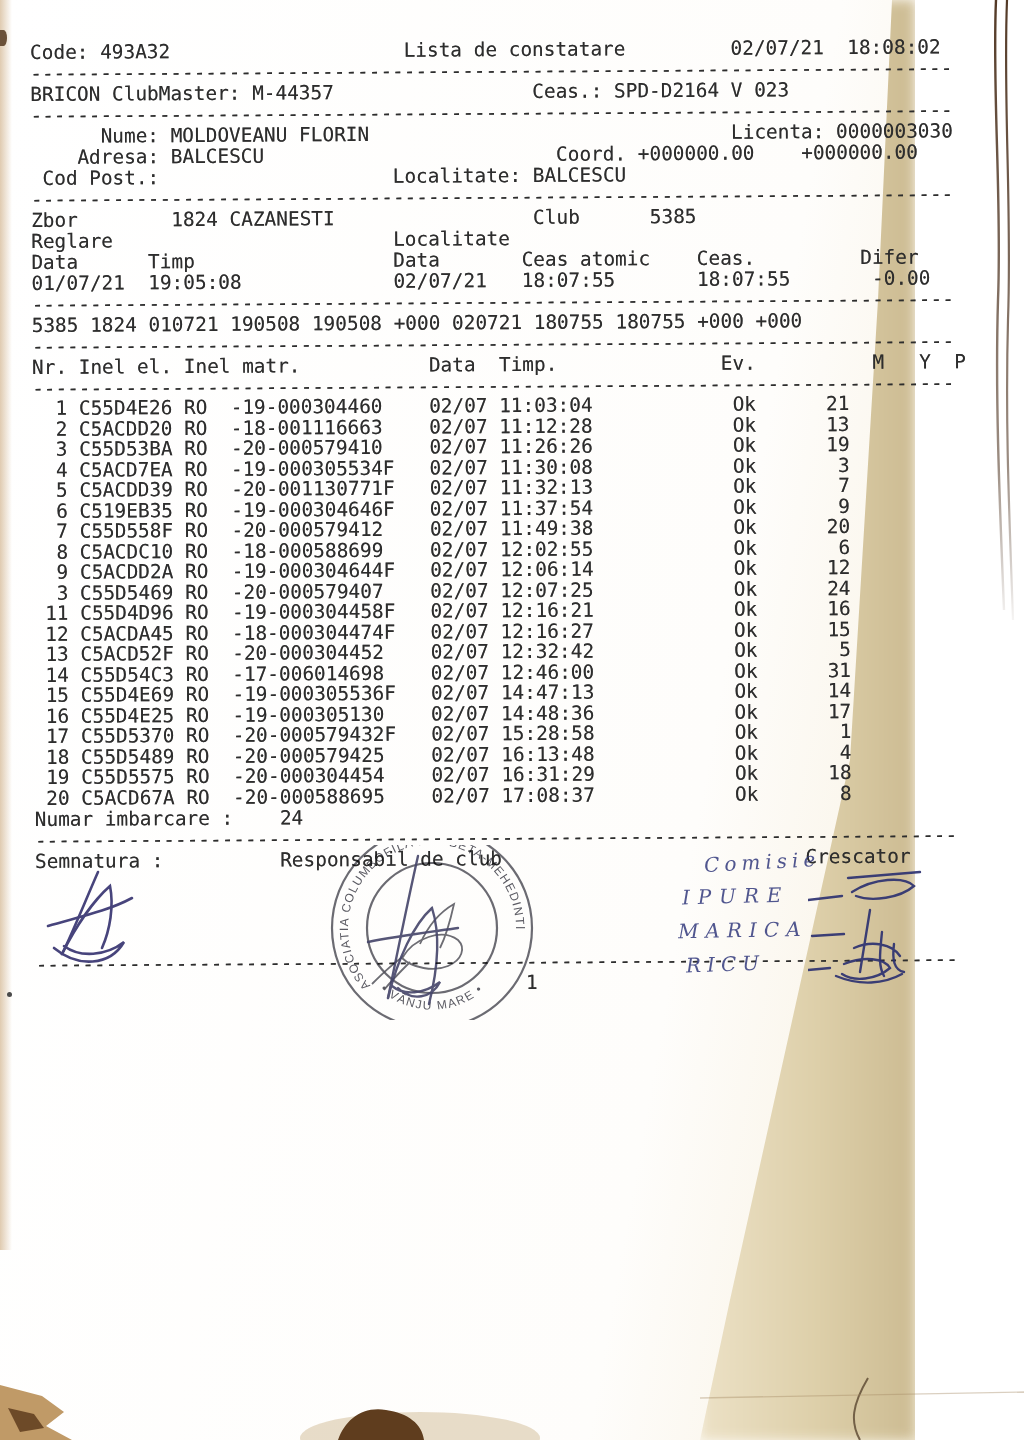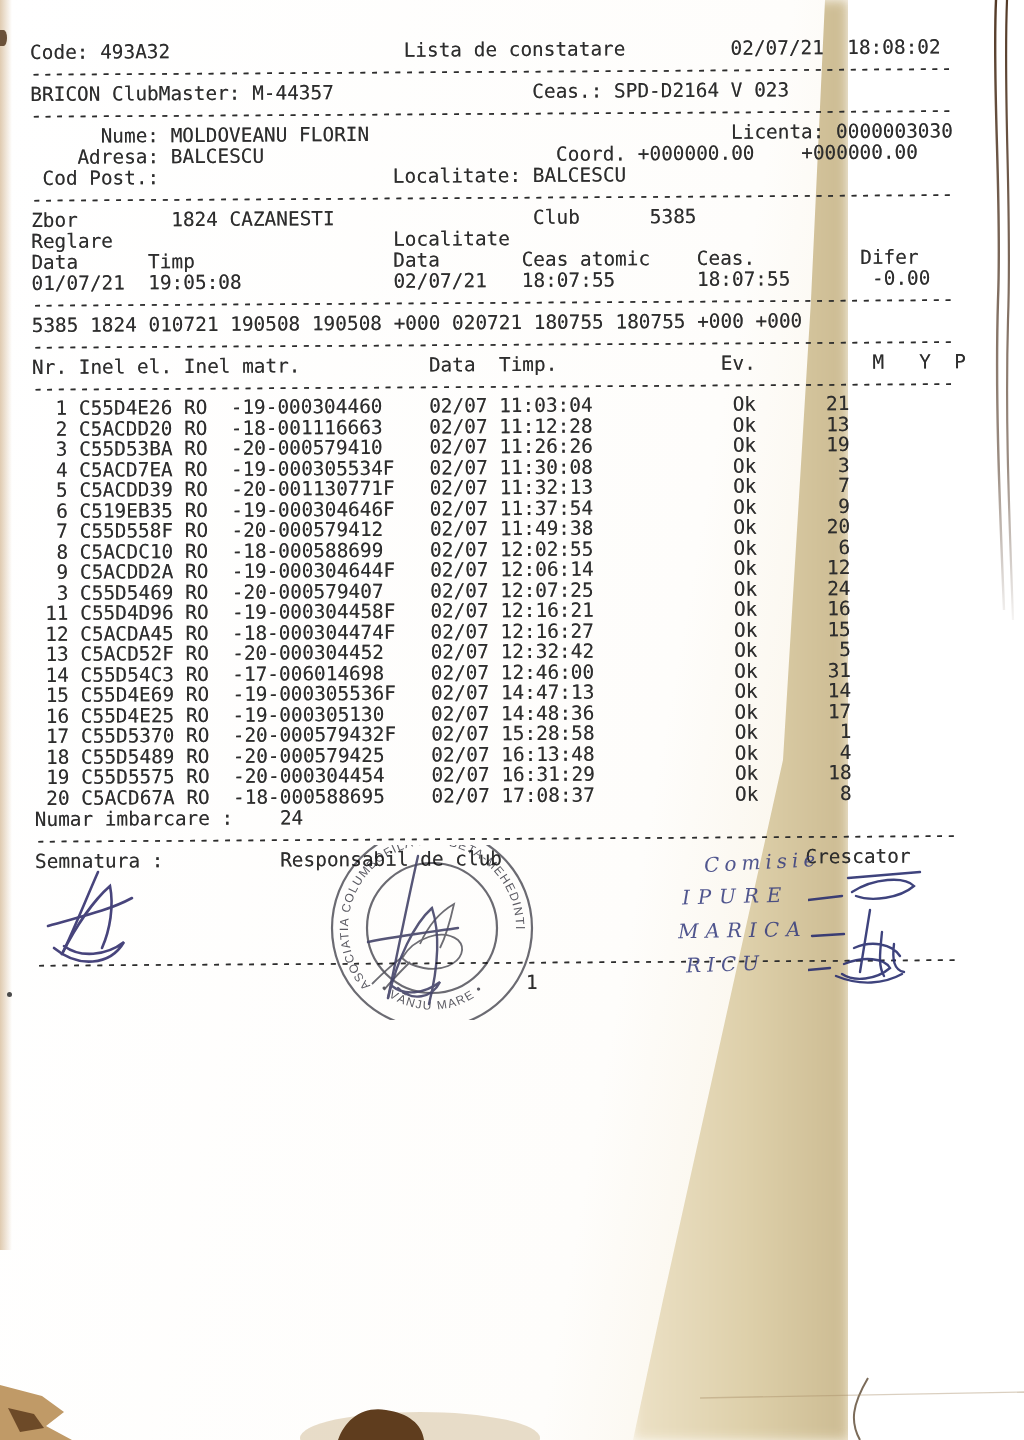--- a/index.html
+++ b/index.html
@@ -1,17 +1,17 @@
 <!DOCTYPE html>
 <html><head>
 <meta charset="utf-8">
 <style>
   html,body{margin:0;padding:0;width:1024px;height:1440px;overflow:hidden;}
   body{background:#ffffff;font-family:"DejaVu Sans Mono","Liberation Mono",monospace;}
-  .scan{position:relative;width:848px;height:1440px;background:linear-gradient(100deg,#ffffff 0%,#fefdfb 72%,#faf5ea 88%,#f3ecd9 100%);}
+  .scan{position:relative;width:915px;height:1440px;background:linear-gradient(100deg,#ffffff 0%,#fefdfb 72%,#faf5ea 88%,#f3ecd9 100%);}
 
   
   .band-right{position:absolute;top:0;right:0;width:215px;height:1440px;z-index:1;
     background:linear-gradient(to right,#ece1c6 0%,#ddcfa9 55%,#ccbb92 100%);
     clip-path:polygon(192px 0,215px 0,215px 1440px,0px 1440px,30px 1300px,150px 760px,178px 300px);
     filter:blur(6px);}
   .edge-left{position:absolute;left:0;top:0;width:12px;height:1250px;z-index:1;
     background:linear-gradient(to right,rgba(198,160,112,.55),rgba(198,160,112,0));}
   .speck-tl{position:absolute;left:0;top:30px;width:7px;height:16px;background:#6b5139;border-radius:0 60% 60% 0;z-index:1;}
   .dot-left{position:absolute;left:7px;top:992px;width:5px;height:5px;background:#4a4a4a;border-radius:50%;z-index:2;}
@@ -347,21 +347,21 @@
       <span class="c-matr">-20-000304454</span>
       <span class="c-data">02/07</span>
       <span class="c-timp">16:31:29</span>
       <span class="c-ev">Ok</span>
       <span class="c-cnt">18</span>
     </div>
         <div class="trow">
       <span class="c-nr">20</span>
       <span class="c-inel">C5ACD67A</span>
       <span class="c-ctry">RO</span>
-      <span class="c-matr">-18-000588695</span>
+      <span class="c-matr">-20-000588695</span>
       <span class="c-data">02/07</span>
       <span class="c-timp">17:08:37</span>
       <span class="c-ev">Ok</span>
       <span class="c-cnt">8</span>
     </div>
       </div>
 
     <div class="line">
       <span>Numar imbarcare :</span>
       <span style="margin-left:4ch">24</span>

